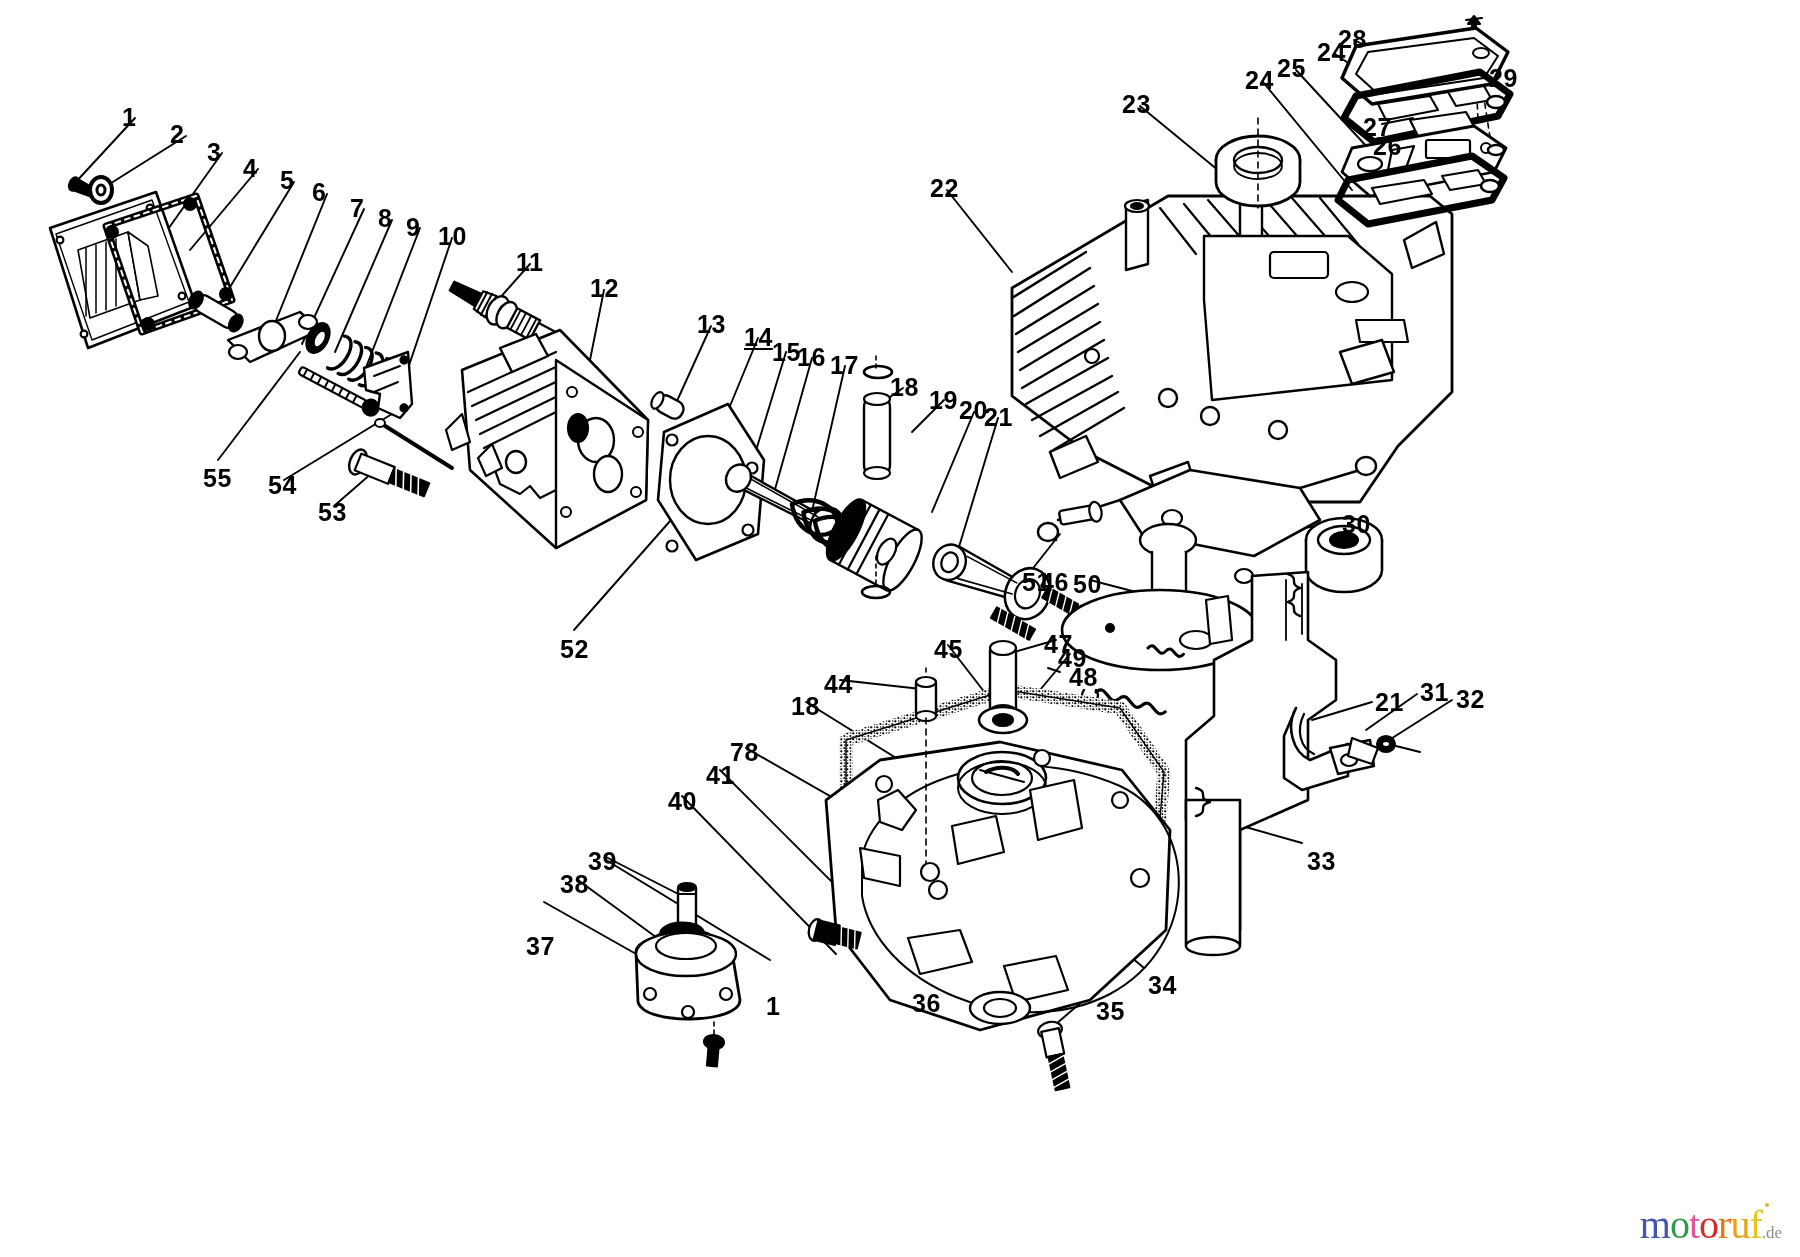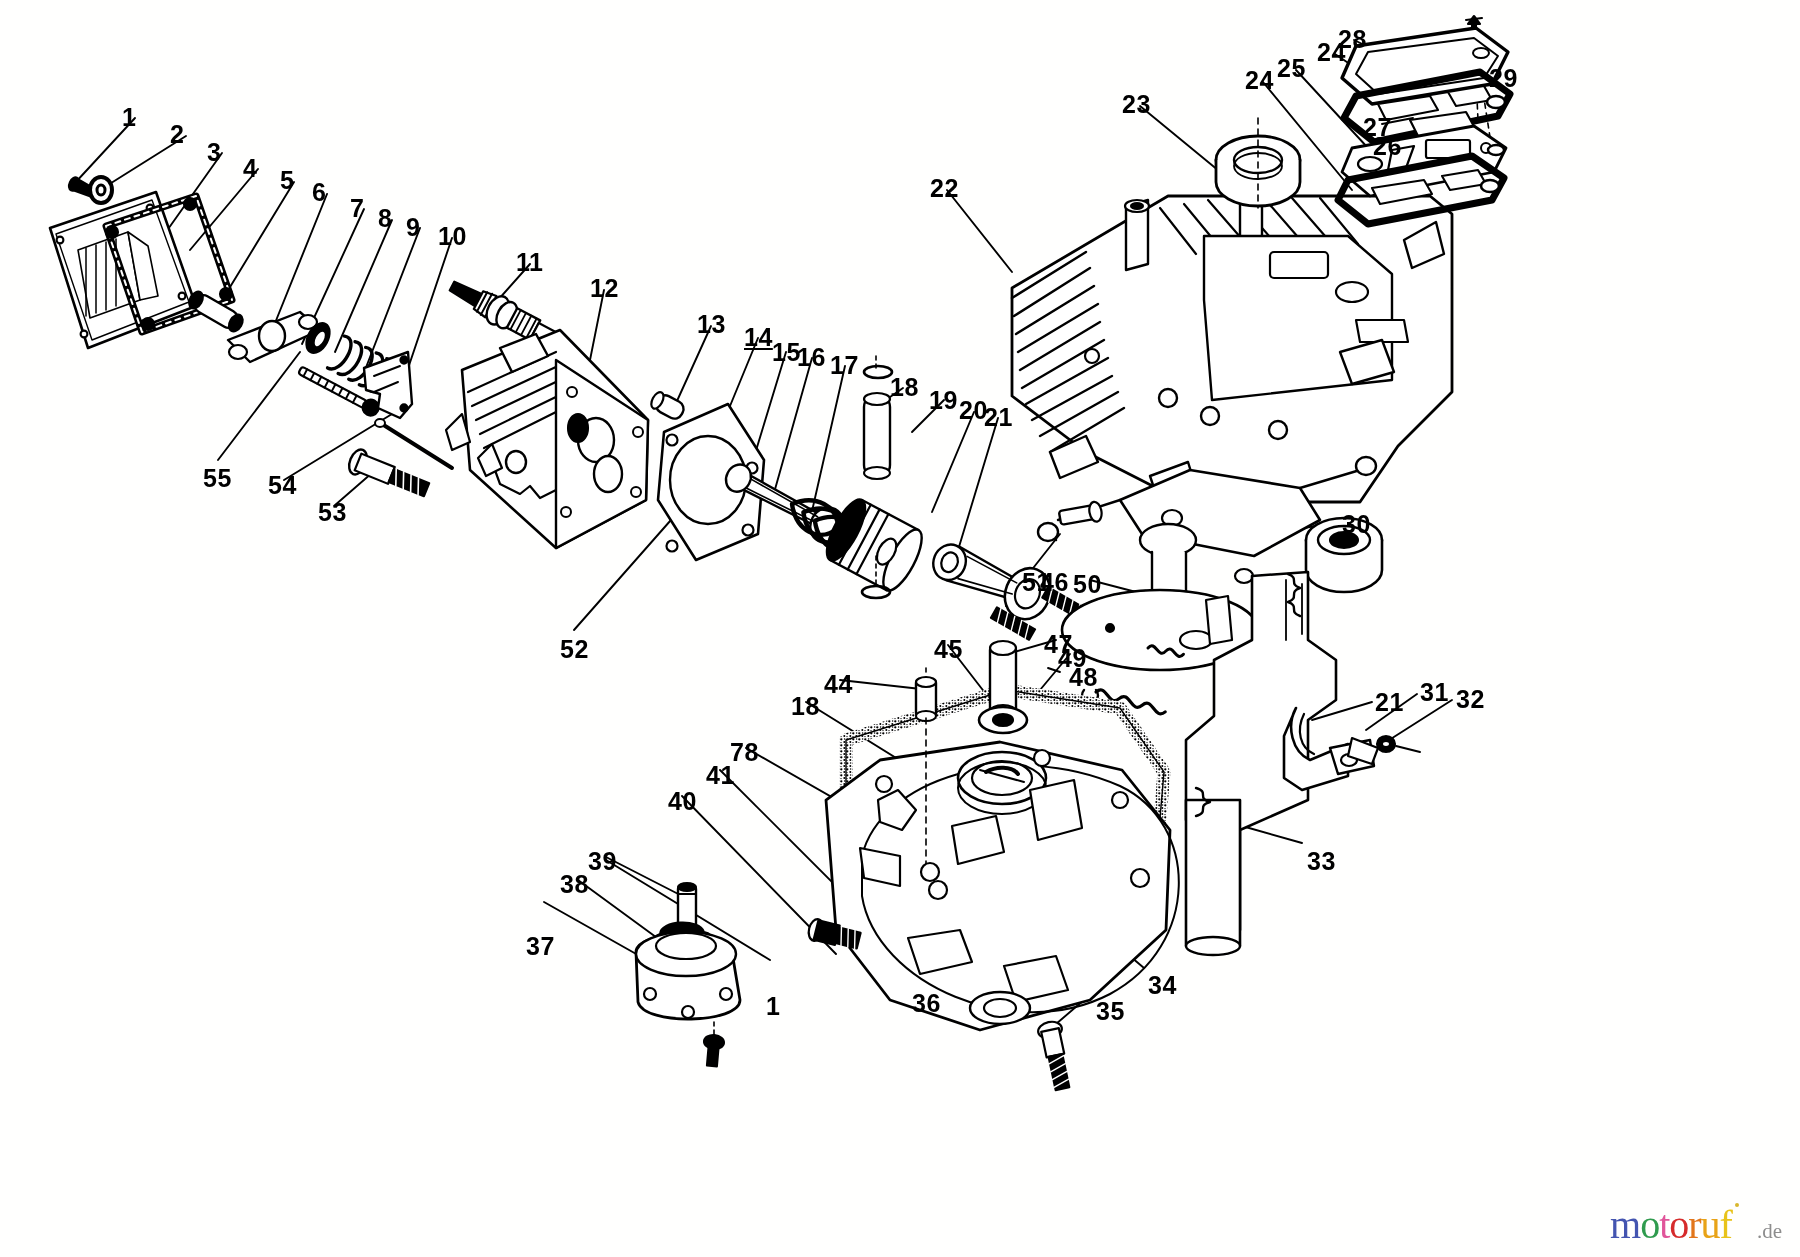--- a/index.html
+++ b/index.html
@@ -5,21 +5,21 @@
 <style>
   html,body{margin:0;padding:0;background:#ffffff;}
   body{font-family:"Liberation Sans",sans-serif;}
   #page{position:relative;width:1800px;height:1257px;background:#fffffe;overflow:hidden;}
   #artboard{position:absolute;left:0;top:0;width:1800px;height:1257px;}
   .callout{position:absolute;font-family:"Liberation Sans",sans-serif;font-weight:bold;color:#000;
            font-size:25px;letter-spacing:0.5px;line-height:1;white-space:nowrap;user-select:none;}
   #watermark{position:absolute;right:18px;bottom:12px;font-family:"Liberation Serif",serif;
              font-size:40px;line-height:1;letter-spacing:-1px;user-select:none;}
   #watermark .ch{display:inline-block;}
-  #watermark .suffix{font-size:21px;color:#8d8d8d;vertical-align:baseline;letter-spacing:0;margin-left:25px;}
+  #watermark .suffix{font-size:17px;color:#8d8d8d;vertical-align:baseline;letter-spacing:0;}
   #watermark .dot{position:relative;}
   #watermark .dot:after{content:"";position:absolute;top:-2px;right:-7px;width:4px;height:4px;
         border-radius:50%;background:#d9b72e;}
 </style>
 </head>
 <body>
 
 <div id="page">
 
   <svg id="artboard" viewBox="0 0 1800 1257" xmlns="http://www.w3.org/2000/svg">

